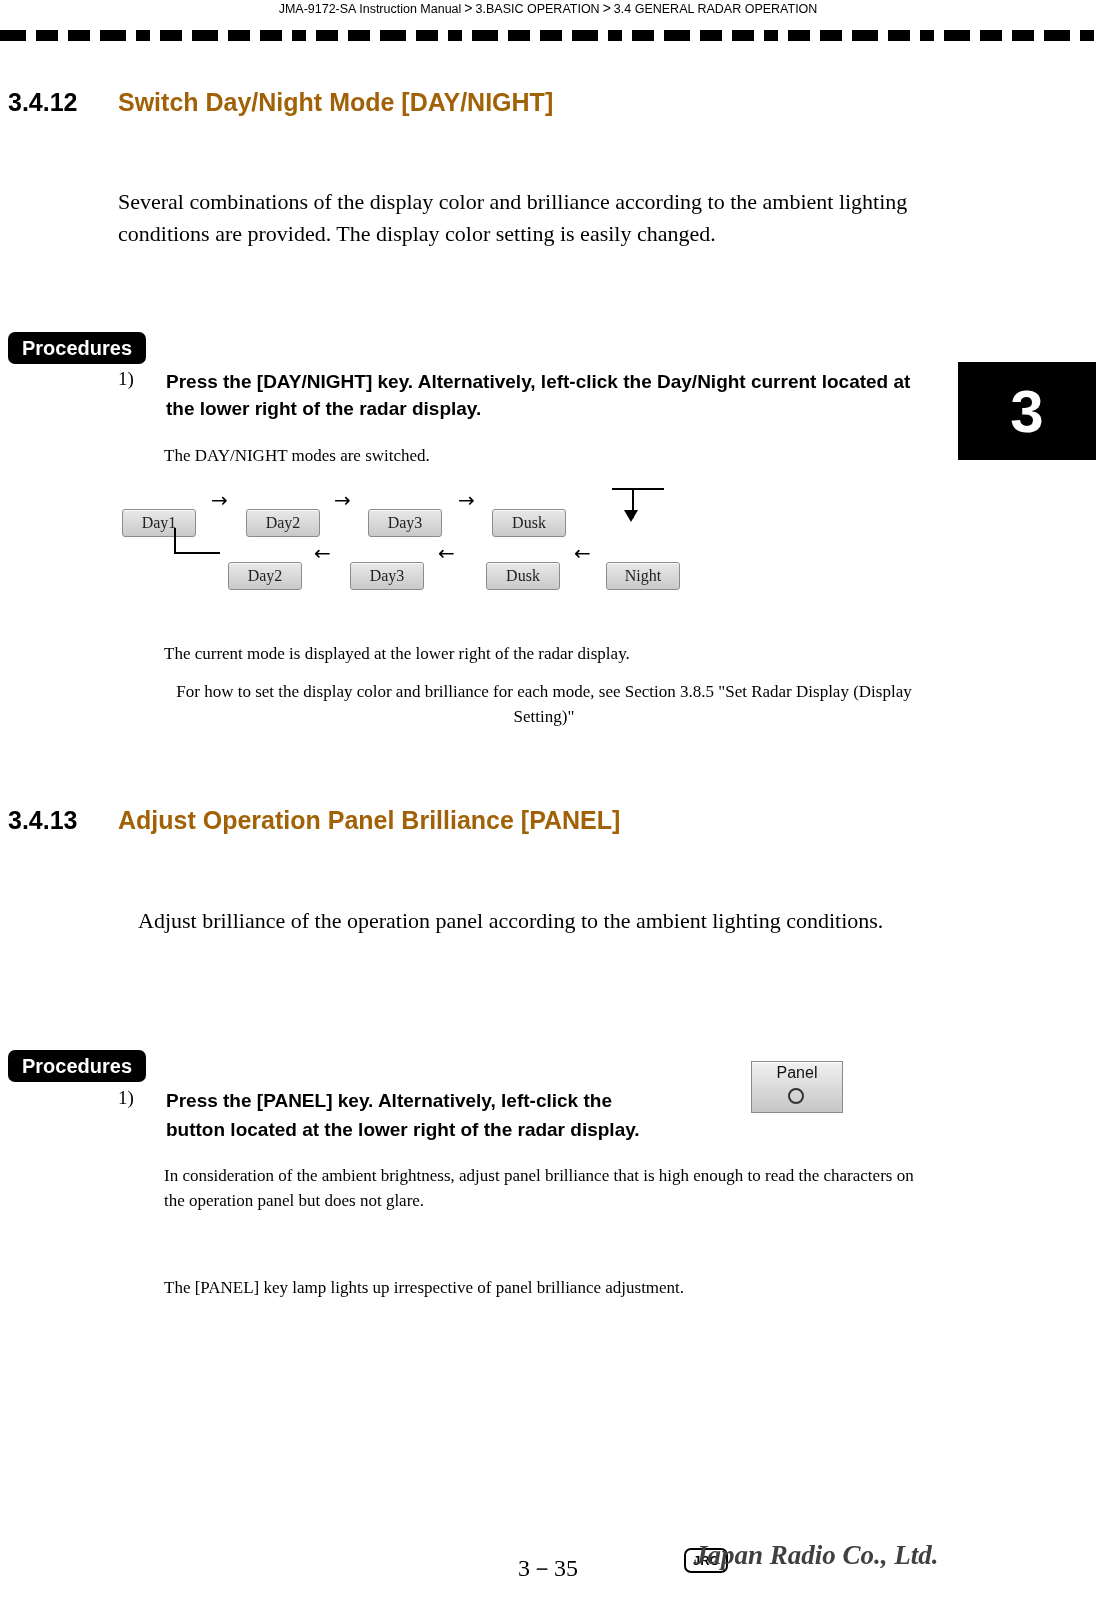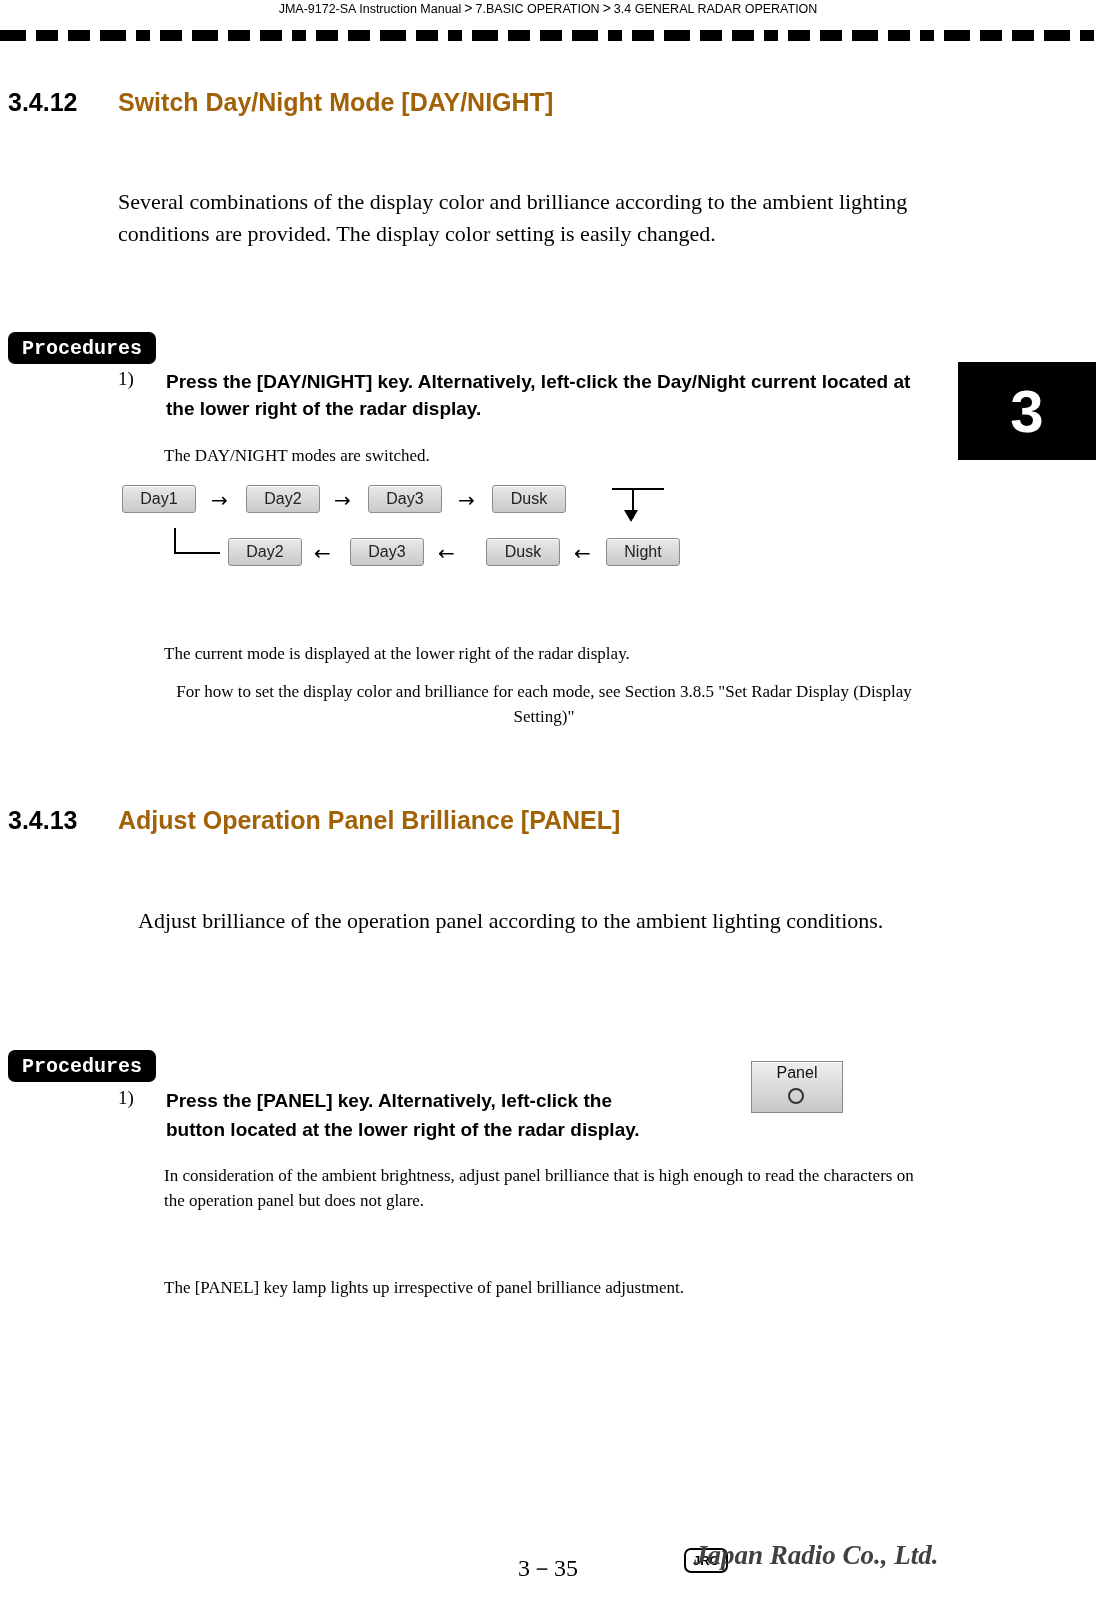--- a/index.html
+++ b/index.html
@@ -120,43 +120,44 @@
     color: #000;
   }
 
   
   .proc-pill {
     position: absolute;
     height: 32px;
     background: #000;
     color: #fff;
     border-radius: 7px;
-    font-family: Liberation Mono, monospace;
+    font-family: Liberation Sans, sans-serif;
     font-weight: bold;
     font-size: 20px;
     display: flex;
     align-items: center;
     justify-content: center;
     padding: 0 14px;
   }
 
   
   .modebtn {
     position: absolute;
     background: linear-gradient(#e9e9e9, #c9c9c9);
     border: 1px solid #8c8c8c;
     border-radius: 3px;
     box-shadow: inset 0 1px 0 #fafafa;
-    font-family: Liberation Sans, sans-serif;
+    font-family: Liberation Serif, serif;
     font-size: 16px;
     color: #222;
     display: flex;
     align-items: center;
     justify-content: center;
     height: 26px;
+    margin-top: 24px;
   }
   .arrow {
     position: absolute;
     font-family: "DejaVu Sans", sans-serif;
     font-size: 20px;
     color: #000;
     line-height: 20px;
   }
   .flowline {
     position: absolute;
@@ -231,21 +232,21 @@
     font-size: 27px;
     color: #404040;
     white-space: nowrap;
   }
 </style>
 </head>
 <body>
 
 <div class="header">
   <div class="header-text">
-    <span class="manual">JMA-9172-SA Instruction Manual</span><span class="gt">&gt;</span><span class="manual">7.BASIC OPERATION</span><span class="gt">&gt;</span><span class="manual">3.4  GENERAL RADAR OPERATION</span>
+    <span class="manual">JMA-9172-SA Instruction Manual</span><span class="gt">&gt;</span><span class="manual">3.BASIC OPERATION</span><span class="gt">&gt;</span><span class="manual">3.4  GENERAL RADAR OPERATION</span>
   </div>
   <div class="dashrule" id="dashrule">
       <div class="dash" style="left: 0px; width: 26px;"></div>
       <div class="dash" style="left: 36px; width: 22px;"></div>
       <div class="dash" style="left: 68px; width: 22px;"></div>
       <div class="dash" style="left: 100px; width: 26px;"></div>
       <div class="dash" style="left: 136px; width: 14px;"></div>
       <div class="dash" style="left: 160px; width: 22px;"></div>
       <div class="dash" style="left: 192px; width: 26px;"></div>
       <div class="dash" style="left: 228px; width: 22px;"></div>

